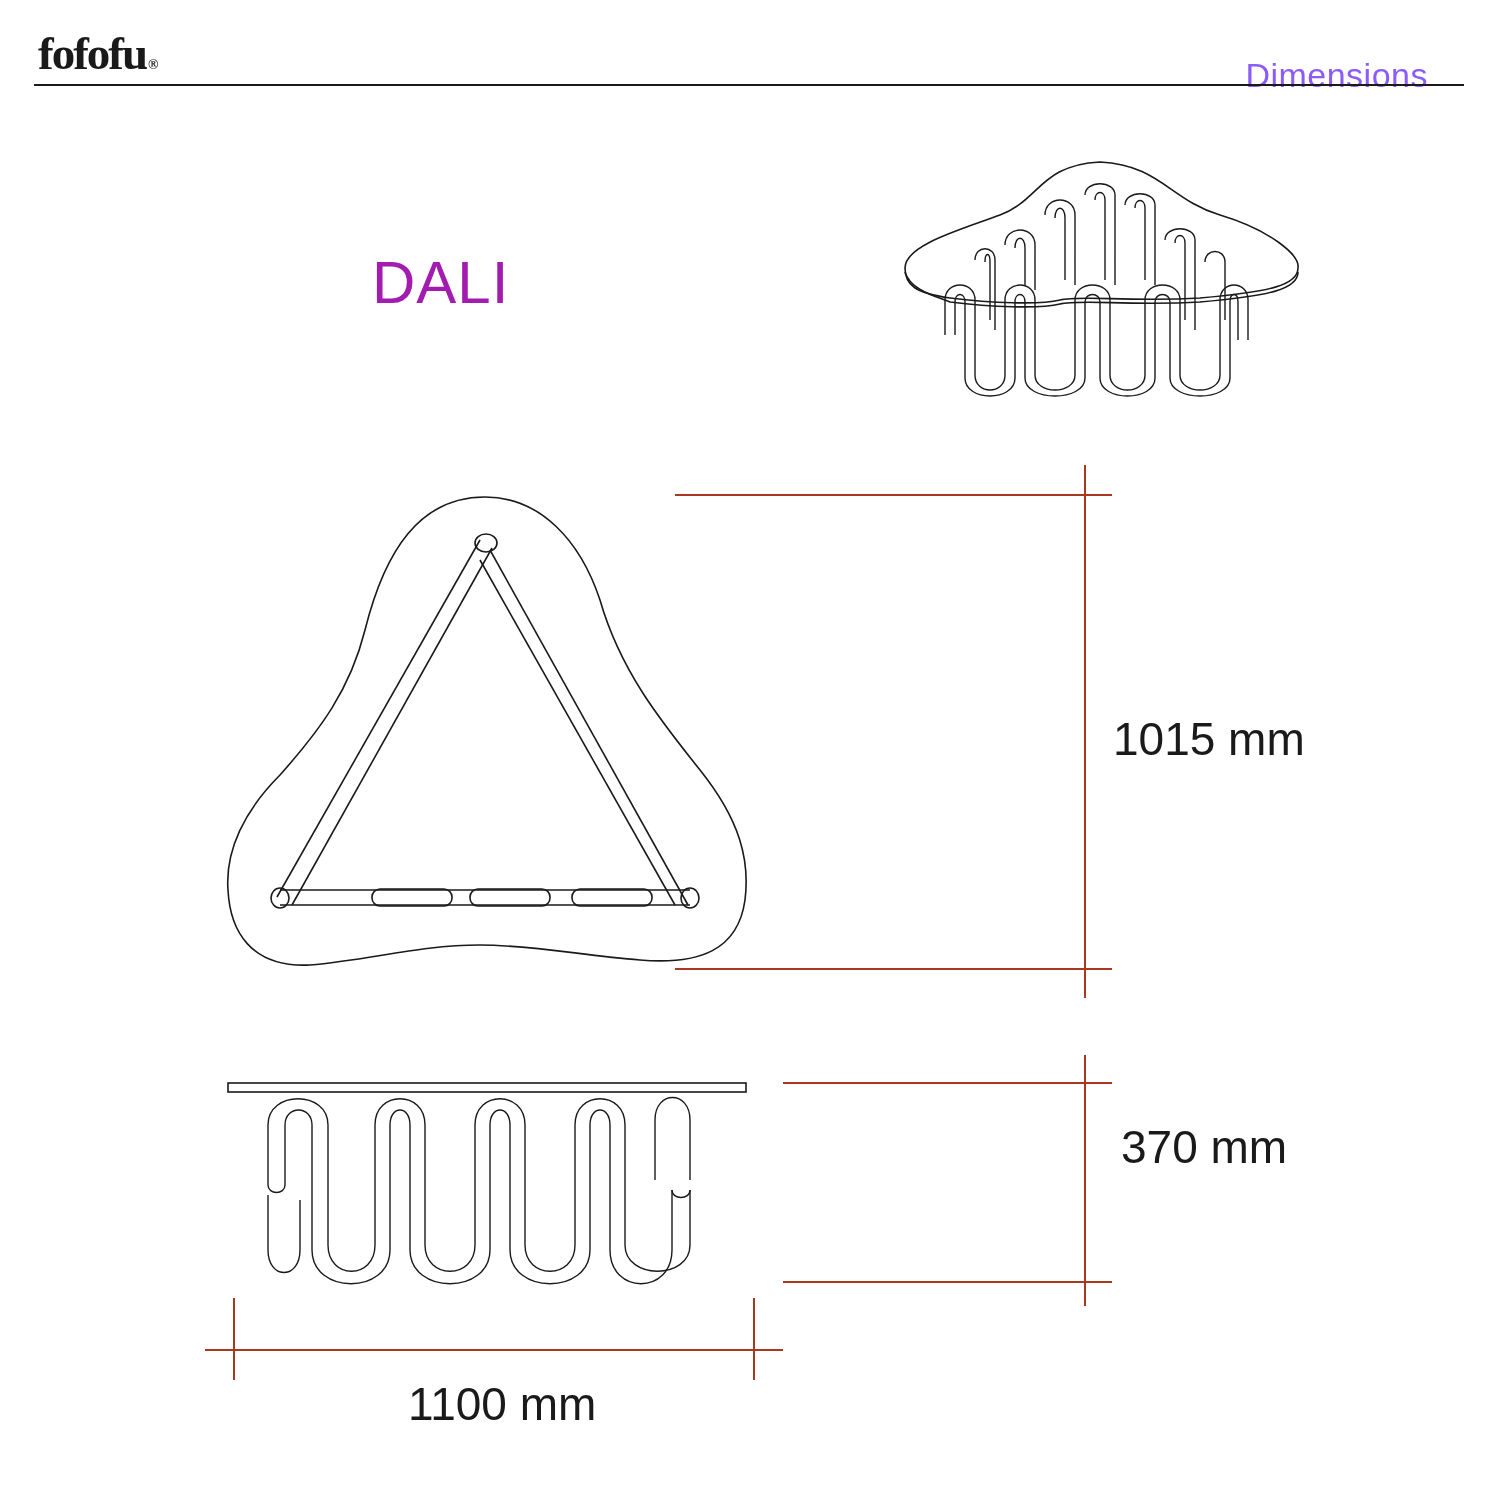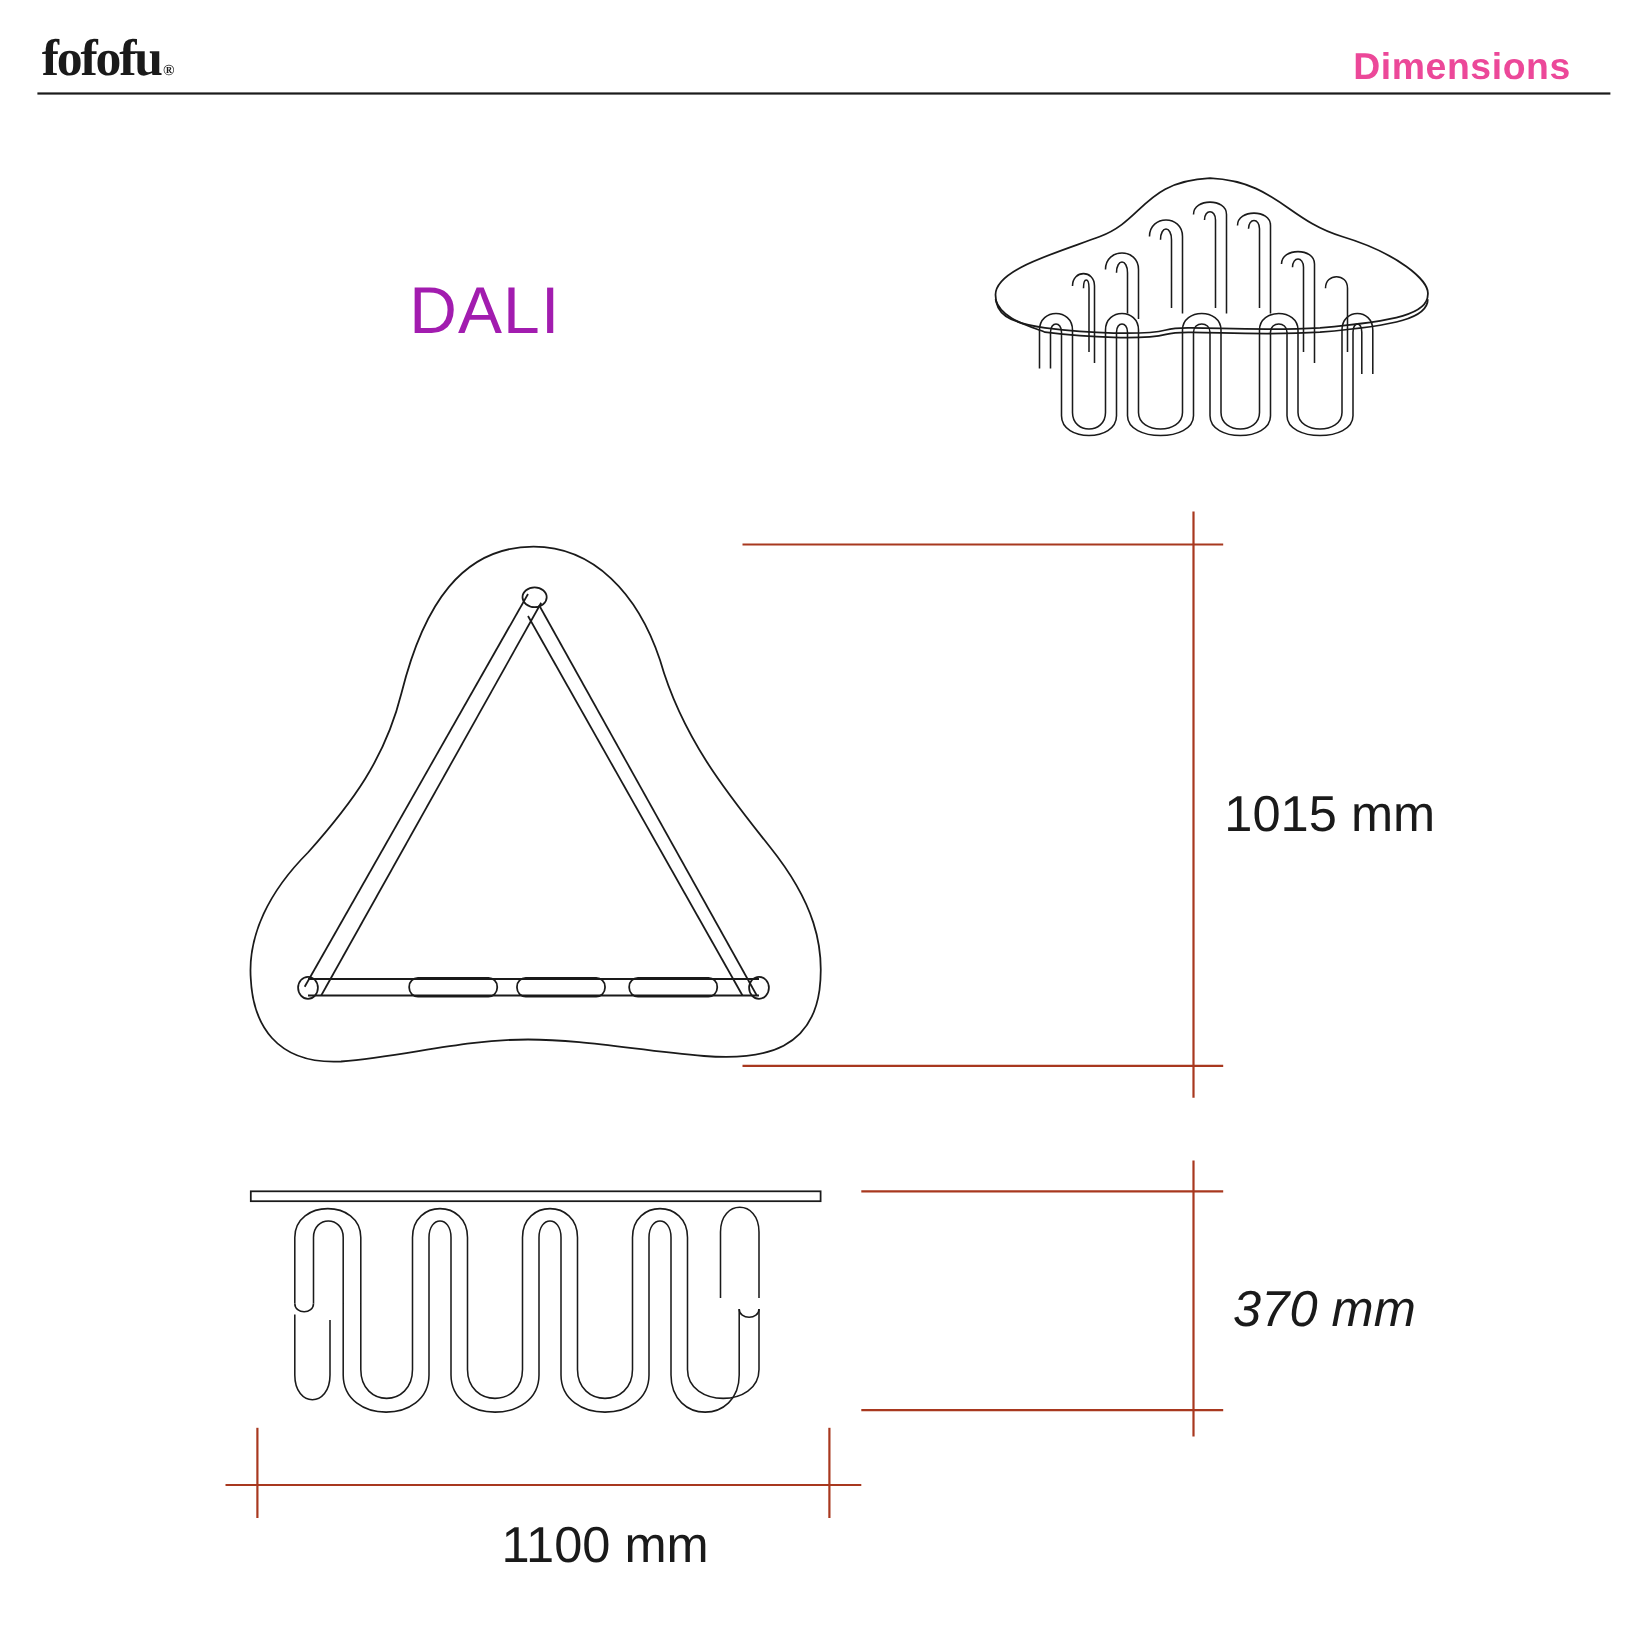--- a/index.html
+++ b/index.html
@@ -1,20 +1,20 @@
 <!DOCTYPE html>
 <html><head>
 <meta charset="utf-8">
 <style>
   html, body { margin: 0; padding: 0; background: #ffffff; }
   body { width: 1500px; height: 1500px; position: relative; overflow: hidden; font-family: "Liberation Sans", sans-serif; color: #1a1a1a; }
   .abs { position: absolute; }
   .logo { left: 38px; top: 30px; font-family: Liberation Serif, serif; font-weight: bold; font-size: 47px; letter-spacing: -2px; color: #1a1a1a; line-height: 1; }
   .logo-reg { font-size: 14px; font-weight: bold; letter-spacing: 0; margin-left: 2px; }
-  .header-title { right: 72px; top: 42px; font-size: 34px; font-weight: 700; color: #ec4899; letter-spacing: 0.5px; }
+  .header-title { right: 72px; top: 56px; font-size: 34px; font-weight: 400; color: #8b5cf6; letter-spacing: 0.5px; }
   .header-rule { left: 34px; top: 84px; width: 1430px; height: 2px; background: #1a1a1a; }
   .product-name { left: 372px; top: 248px; font-size: 60px; color: #a21caf; letter-spacing: 1px; }
   .dim-label { font-size: 46px; color: #1a1a1a; font-weight: 300; }
   svg { position: absolute; left: 0; top: 0; }
 </style>
 </head>
 <body>
 
 <div class="abs logo"><span>fofofu</span><span class="logo-reg">®</span></div>
 <div class="abs header-title">Dimensions</div>
@@ -70,14 +70,14 @@
     <line x1="783" y1="1083" x2="1112" y2="1083"></line>
     <line x1="783" y1="1282" x2="1112" y2="1282"></line>
     <line x1="1085" y1="1055" x2="1085" y2="1306"></line>
     <line x1="205" y1="1350" x2="783" y2="1350"></line>
     <line x1="234" y1="1298" x2="234" y2="1380"></line>
     <line x1="754" y1="1298" x2="754" y2="1380"></line>
   </g>
 </svg>
 
 <div class="abs dim-label" style="left:1113px; top:712px;">1015 mm</div>
-<div class="abs dim-label" style="left:1121px; top:1162px;font-style:italic;">370 mm</div>
-<div class="abs dim-label" style="left:408px; top:1377px;margin-left:48px;">1100 mm</div>
+<div class="abs dim-label" style="left:1121px; top:1120px;">370 mm</div>
+<div class="abs dim-label" style="left:408px; top:1377px;">1100 mm</div>
 
 </body></html>

